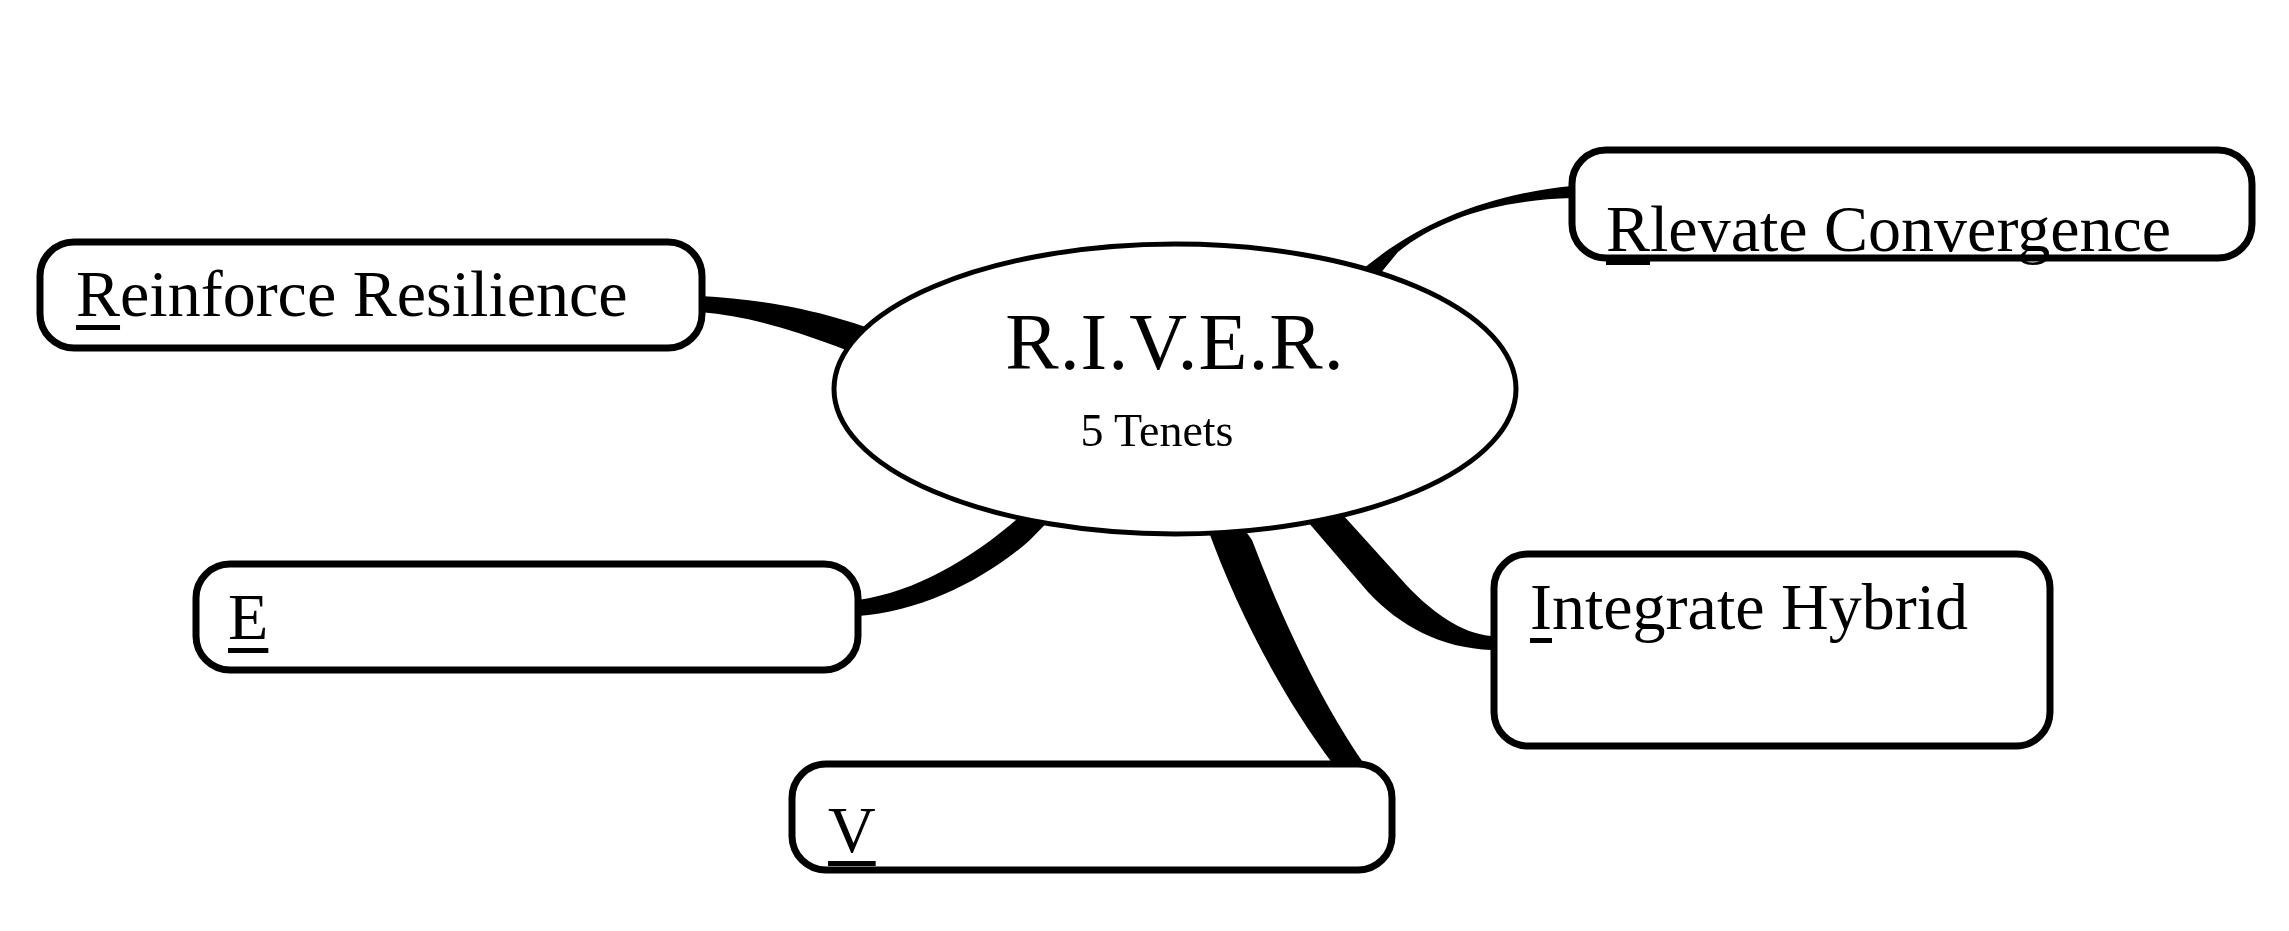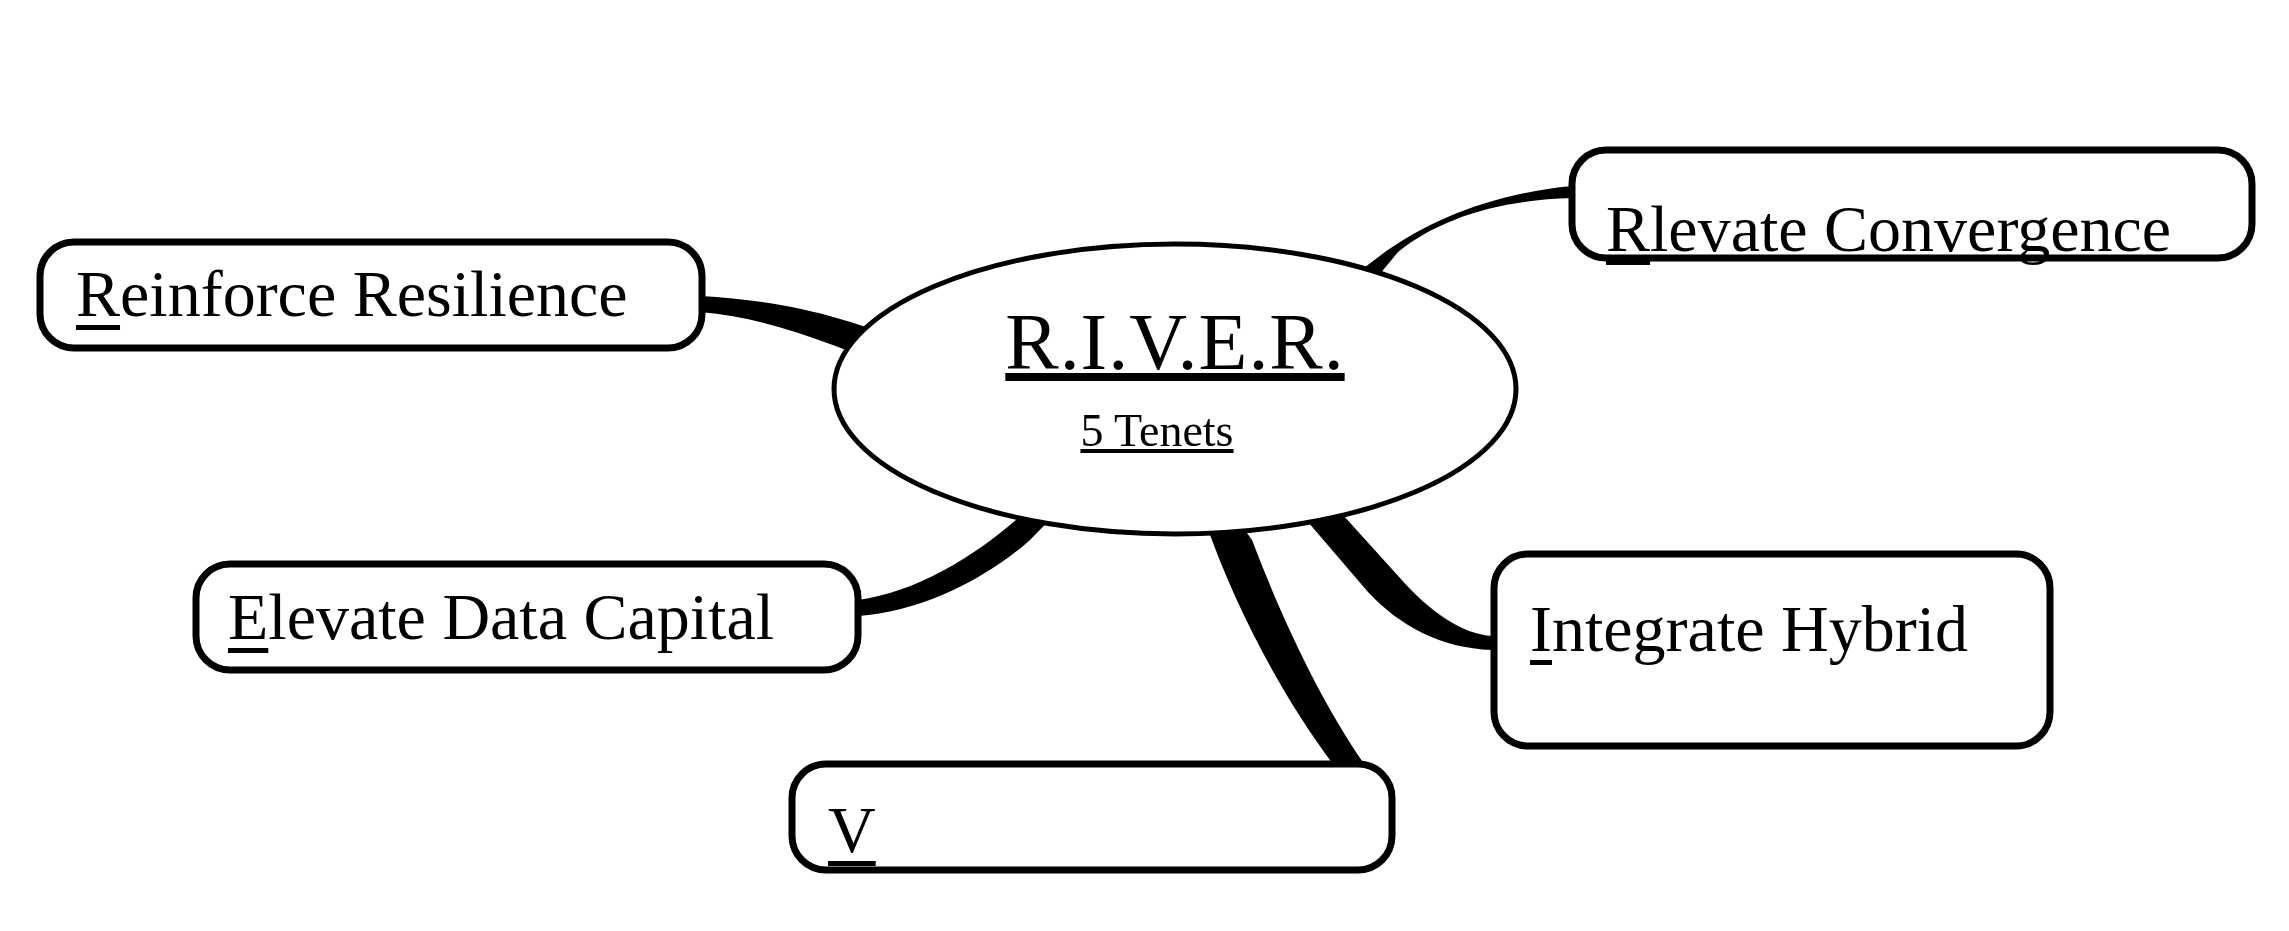--- a/index.html
+++ b/index.html
@@ -16,27 +16,26 @@
     pointer-events:none;
     color:#000;
     white-space:pre;
     line-height:1.06;
   }
   .node-text .lead{ text-decoration:underline; text-underline-offset:0.13em; text-decoration-thickness:0.075em; }
   #n-reinforce{ left:76px;  top:240px; width:630px;  height:108px; font-size:66px; }
   #n-resolve  { left:1606px;top:148px; width:650px;  height:162px; font-size:66px; }
   #n-elevate  { left:228px; top:562px; width:630px;  height:110px; font-size:66px; }
   #n-validate { left:828px; top:762px; width:560px;  height:136px; font-size:66px; }
-  #n-integrate{ left:1530px;top:552px; width:520px;  height:196px; font-size:66px; display:block; padding-top:42px;font-family:Liberation Serif, serif; }
+  #n-integrate{ left:1530px;top:552px; width:520px;  height:196px; font-size:66px; display:block; padding-top:20px;font-family:Liberation Serif, serif; }
   #n-integrate .ln{display:block;}
   .center-text{
     position:absolute;left:833px;top:244px;width:684px;height:290px;
     display:flex;flex-direction:column;align-items:center;justify-content:center;
     pointer-events:none;
-    text-decoration:underline;
   }
   .center-title{font-size:80px;letter-spacing:0.012em;line-height:1;margin-top:-22px;}
   .center-sub{font-size:46px;line-height:1;margin-top:26px;margin-right:36px;align-self:center;}
 </style>
 </head>
 <body>
 
 <div id="stage">
 
   <svg id="canvas" viewBox="0 0 2289 931" xmlns="http://www.w3.org/2000/svg">
@@ -92,19 +91,19 @@
 
   <div class="center-text">
     <div class="center-title">R.I.V.E.R.</div>
     <div class="center-sub">5 Tenets</div>
   </div>
 
   <div class="node-text" id="n-reinforce"><span class="lead">R</span><span>einforce Resilience</span></div>
 
   <div class="node-text" id="n-resolve"><span class="lead">R</span><span>levate Convergence</span></div>
 
-  <div class="node-text" id="n-elevate"><span class="lead">E</span><span>levate Data Capital</span></div>
+  <div class="node-text" id="n-elevate"><span class="lead">E</span></div>
 
   <div class="node-text" id="n-validate"><span class="lead">V</span></div>
 
   <div class="node-text" id="n-integrate"><span class="ln"><span class="lead">I</span><span>ntegrate Hybrid</span></span></div>
 
 </div>
 
 </body></html>

